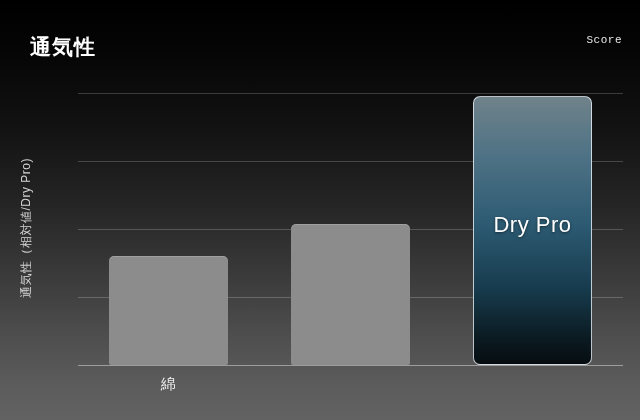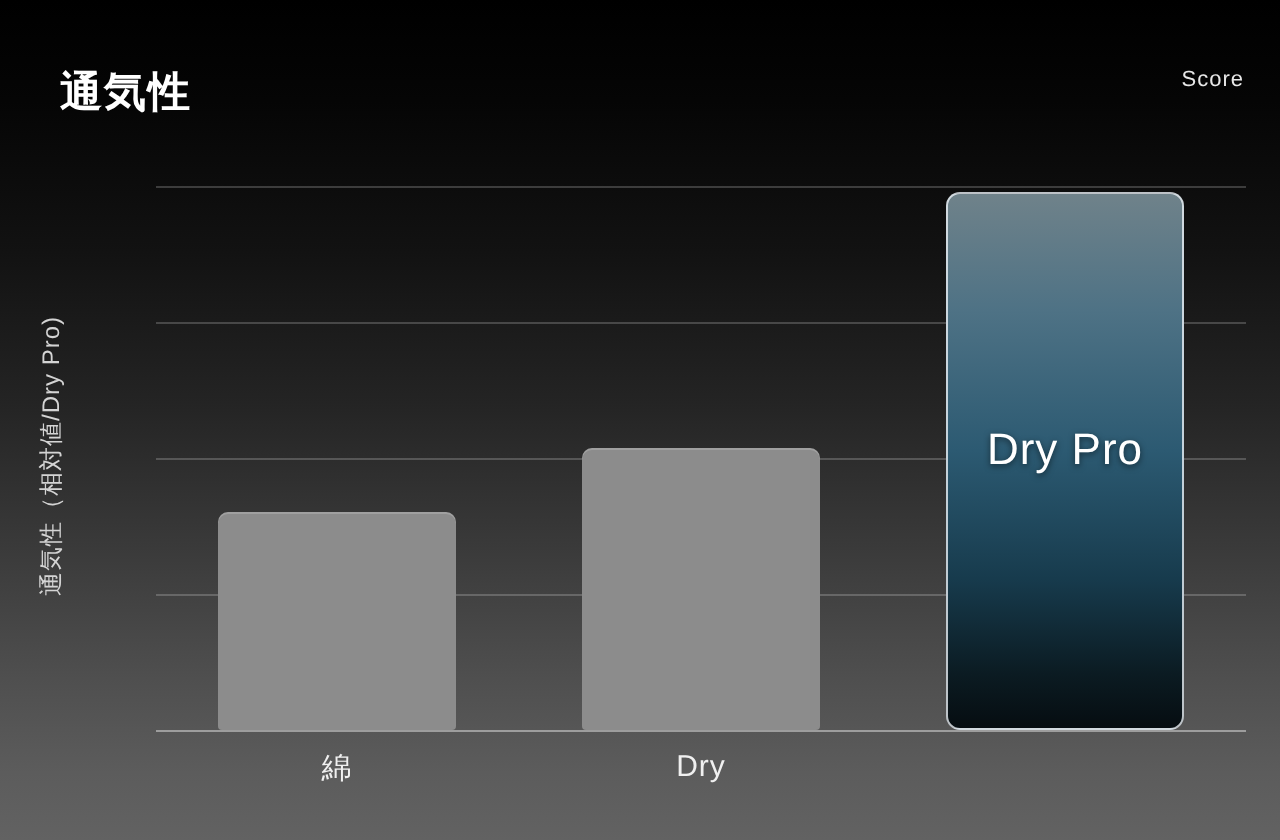--- a/index.html
+++ b/index.html
@@ -38,21 +38,21 @@
     font-size: 21px;
     font-weight: bold;
     color: #ffffff;
     letter-spacing: 1px;
     line-height: 1;
   }
   #score-legend {
     position: absolute;
     right: 18px;
     top: 34px;
-    font-family: Liberation Sans, sans-serif;
+    font-family: Liberation Mono, monospace;
     font-size: 11px;
     color: #e8e8e8;
     letter-spacing: 0.5px;
   }
 
   
   #plot {
     position: absolute;
     left: 78px;
     top: 93px;
@@ -144,19 +144,18 @@
   <div id="plot">
 
   <div class="gridline baseline" style="top: 272px;"></div>
       <div class="gridline" style="top: 204px;"></div>
       <div class="gridline" style="top: 136px;"></div>
       <div class="gridline" style="top: 68px;"></div>
       <div class="gridline" style="top: 0px;"></div>
       <div class="bar plain" style="left: 31px; width: 119px; height: 108.8px;"></div>
       <div class="xtick" style="left: 31px; width: 119px;">綿</div>
       <div class="bar plain" style="left: 213px; width: 119px; height: 141.44px;"></div>
-      <div class="xtick" style="left: 213px; width: 119px;">Dry</div>
       <div class="bar highlight" style="left: 395px; width: 119px; height: 269.28px;">
         <div class="bar-inner-label">Dry Pro</div>
       </div>
     </div>
 
 </div>
 
 </body></html>

